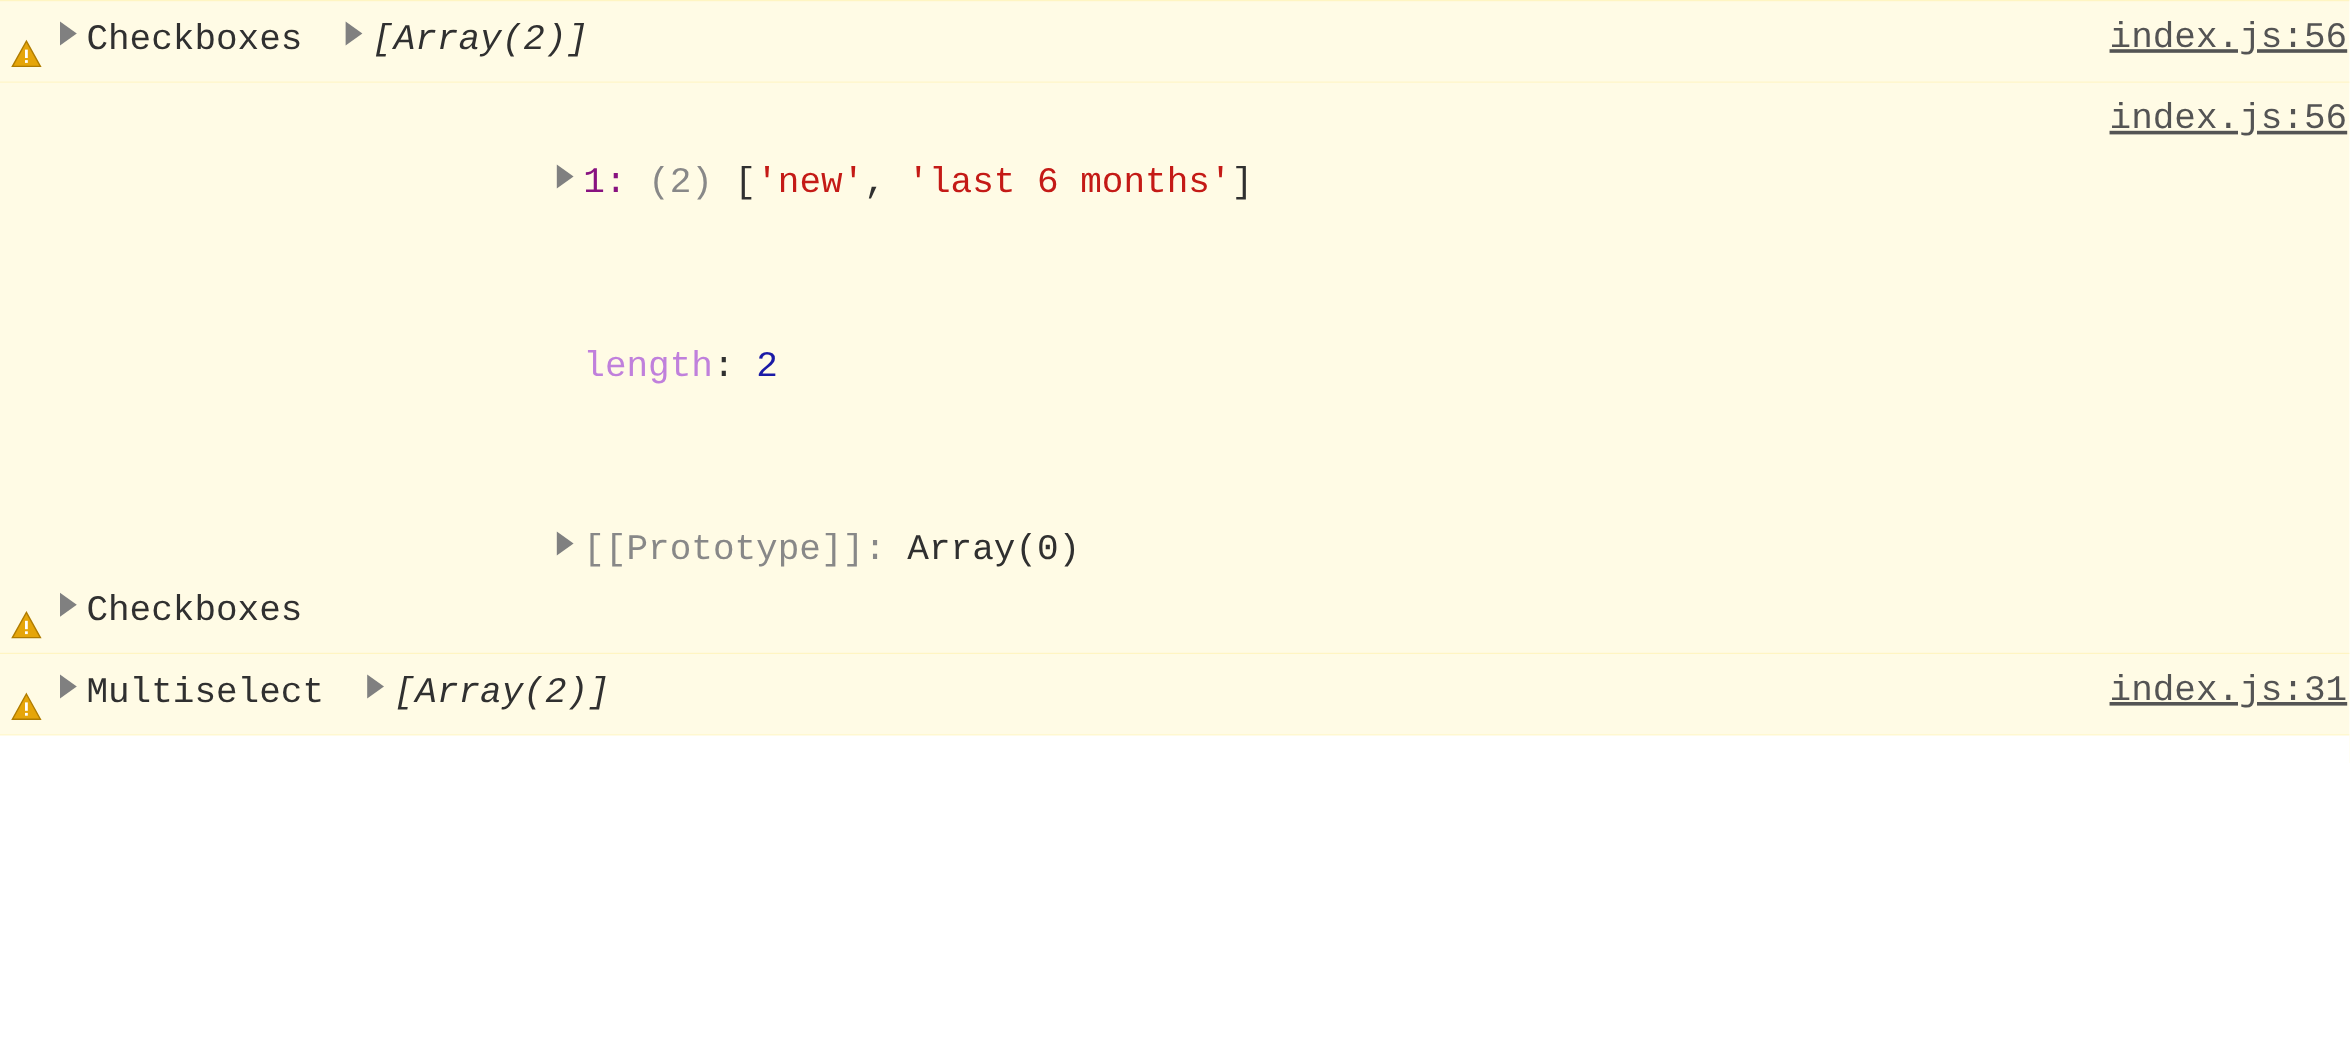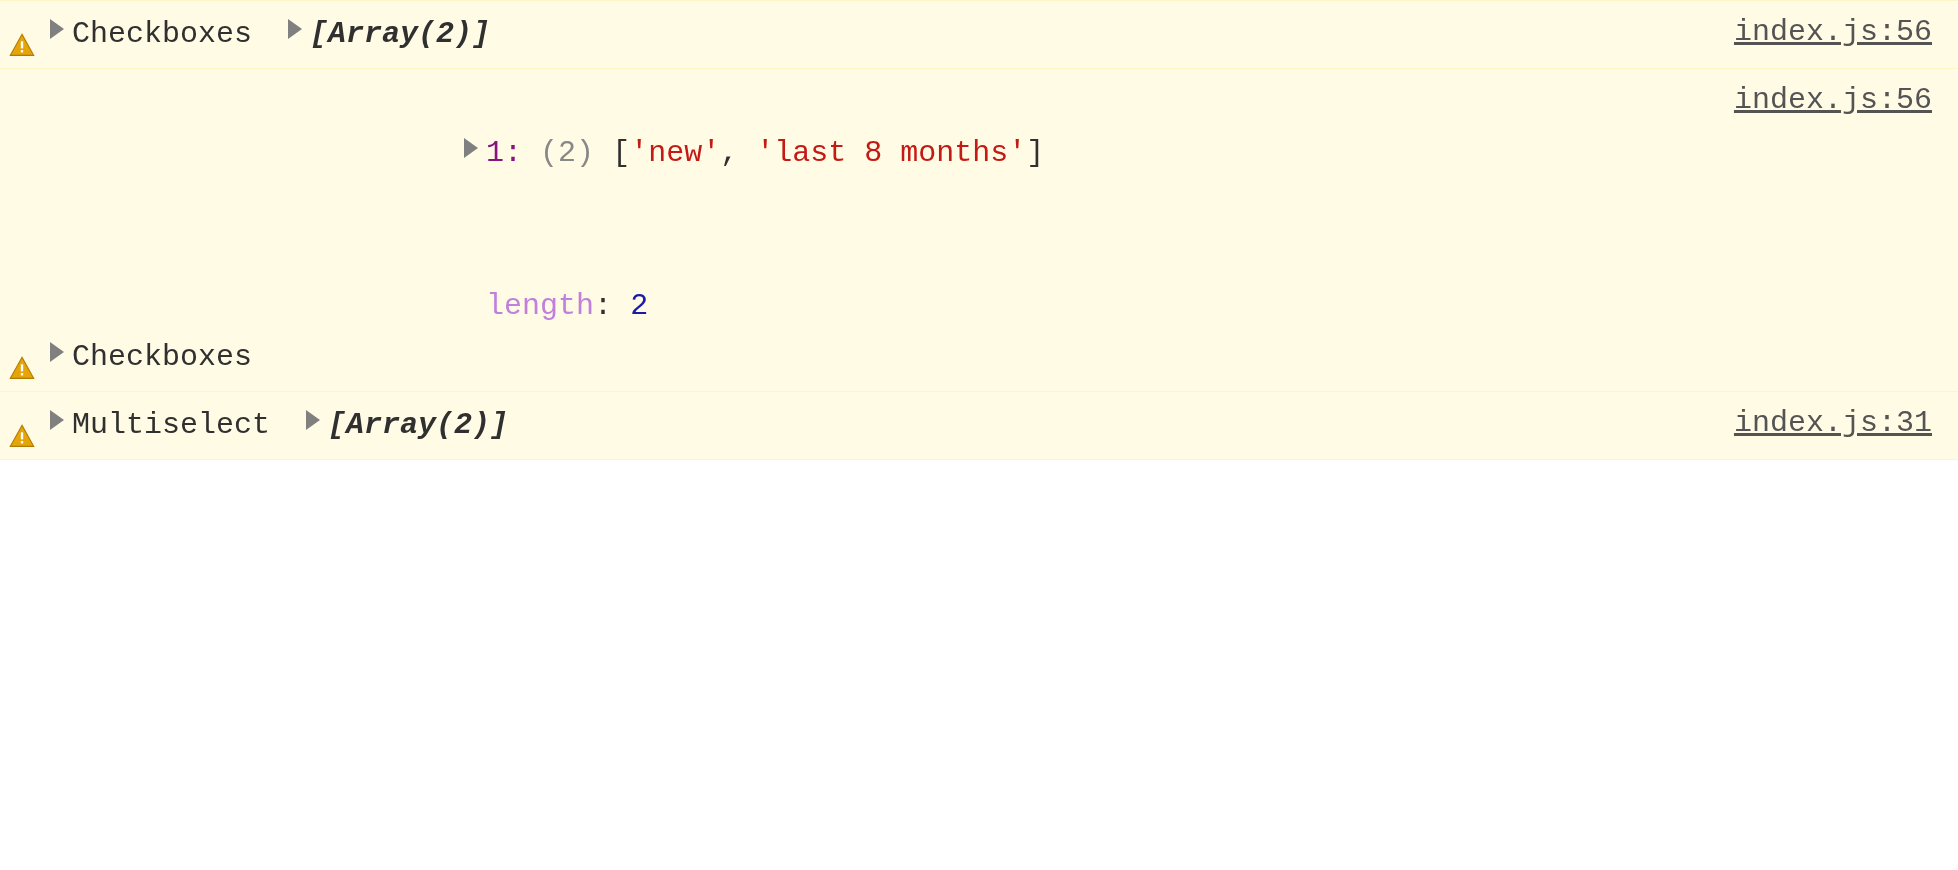--- a/index.html
+++ b/index.html
@@ -50,27 +50,27 @@
     border-left: 14px solid #808080;
   }
   .disclosure.down {
     border-left: 10px solid transparent;
     border-right: 10px solid transparent;
     border-top: 14px solid #808080;
     top: -6px;
   }
   .source-link {
     position: absolute;
-    right: 26px;
+    right: 2px;
     top: 6px;
     color: #545454;
     text-decoration: underline;
     cursor: pointer;
   }
-  .italic { font-style: italic; font-weight: bold; }
+  .italic { font-style: italic; }
   .msg-block { display: inline-block; vertical-align: top; }
   .child-indent {
     padding-left: 32px;
   }
   .k-purple { color: #881280; }
   .k-lilac { color: #c080dc; }
   .k-blue  { color: #1a1aa6; }
   .k-red   { color: #c41a16; }
   .k-gray  { color: #888888; }
   .info-badge {
@@ -121,24 +121,27 @@
           <path d="M12 2 L22 20 L2 20 Z" fill="#e5a50a" stroke="#b07c00" stroke-width="1"></path>
           <rect x="11" y="8" width="2" height="6" fill="#fff"></rect>
           <rect x="11" y="15.5" width="2" height="2" fill="#fff"></rect>
         </svg>
     </span>
     <span class="clk"><span class="disclosure right"></span></span>
     <span>Checkboxes</span>
     <span>&nbsp;&nbsp;</span>
     <div class="msg-block">
       <div class="child-indent row">
-        <span class="clk"><span class="disclosure right"></span></span><span class="k-purple">1</span><span class="k-purple">: </span><span class="k-gray">(2)</span><span> [</span><span class="k-red">'new'</span><span>, </span><span class="k-red">'last 8 months'</span><span>]</span>
+        <span class="clk"><span class="disclosure right"></span></span><span class="k-purple">1</span><span class="k-purple">: </span><span class="k-gray">(2)</span><span> [</span><span class="k-red">'new'</span><span>, </span><span class="k-red">'last 6 months'</span><span>]</span>
       </div>
       <div class="child-indent row">
         <span style="display:inline-block;width:22px"></span><span class="k-lilac">length</span><span>: </span><span class="k-blue">2</span>
+      </div>
+      <div class="child-indent row">
+        <span class="clk"><span class="disclosure right"></span></span><span class="k-gray">[[Prototype]]</span><span class="k-gray">: </span><span>Array(0)</span>
       </div>
     </div>
   </div>
 </div>
 
 <div class="entry">
   <span class="source-link">index.js:31</span>
   <div class="entry-head">
     <span class="warn-icon">
       <svg viewBox="0 0 24 24" width="28" height="28">

